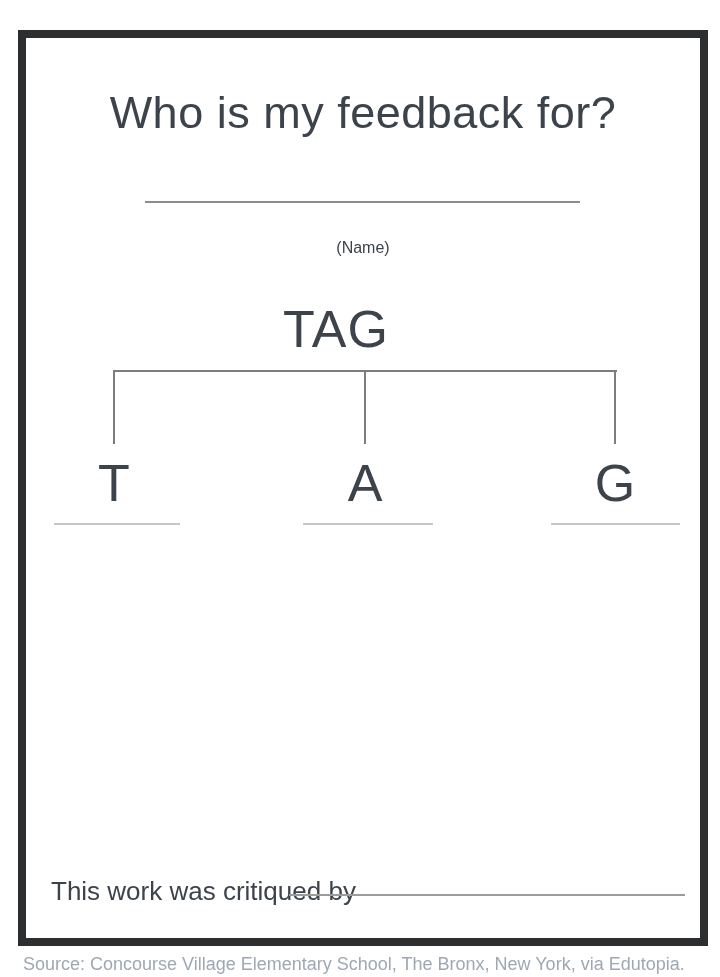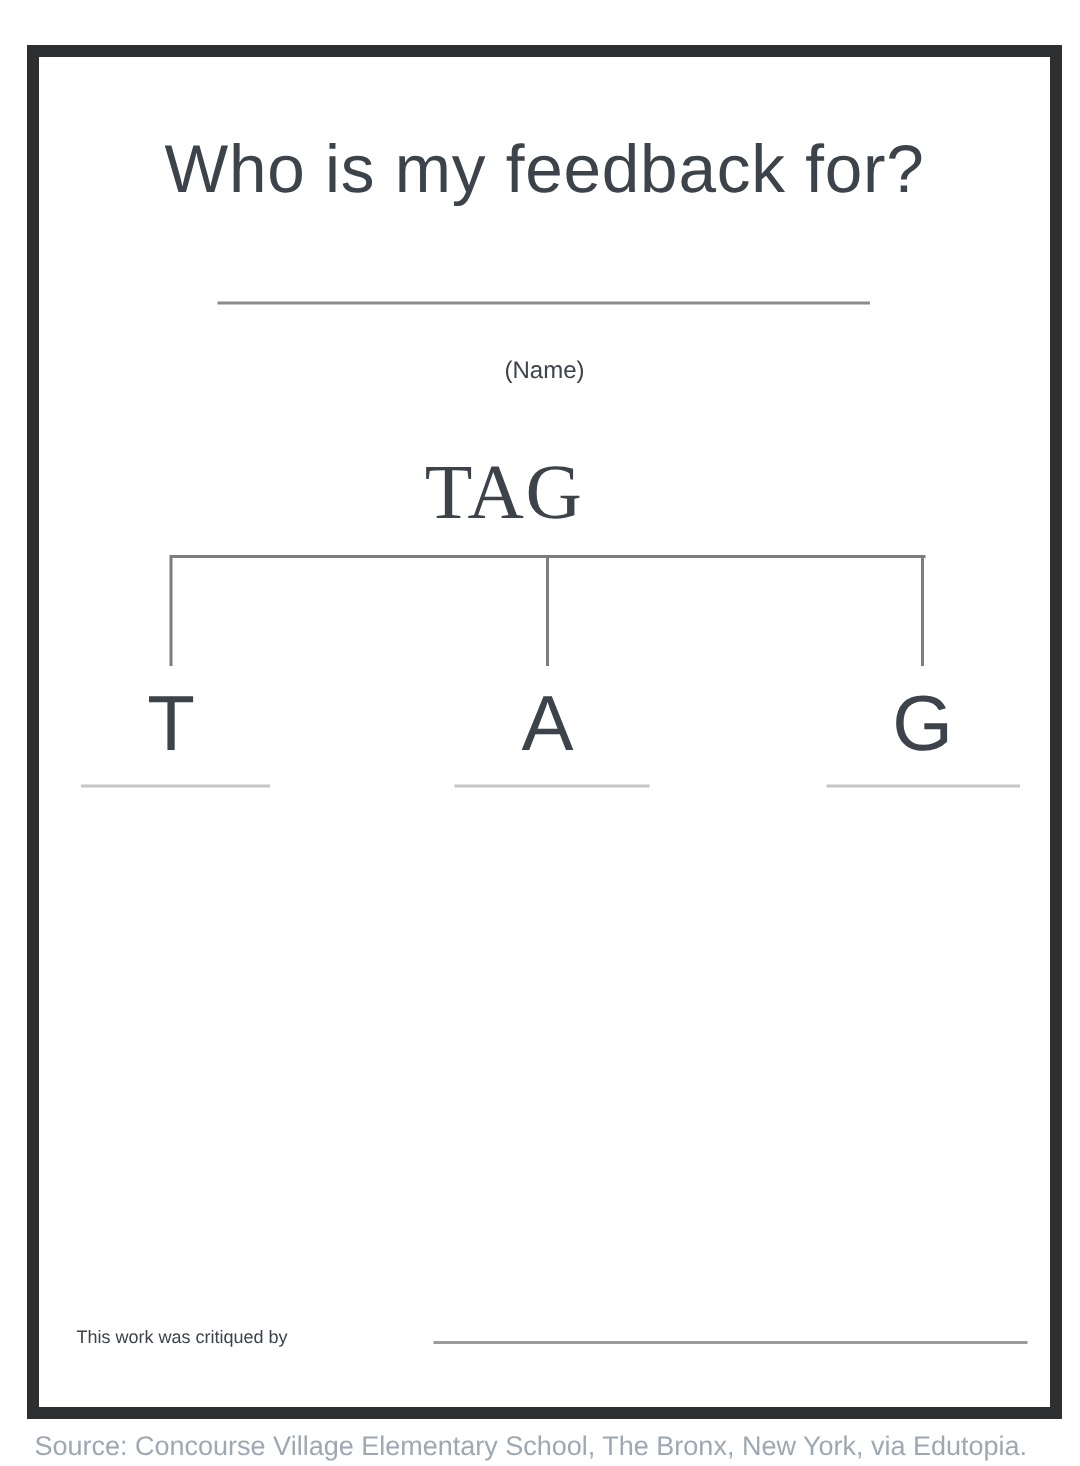--- a/index.html
+++ b/index.html
@@ -52,21 +52,20 @@
   }
 
   .tag-root {
     position: absolute;
     left: 16px; top: 300px; width: 636px;
     text-align: center;
     font-size: 52px; line-height: 52px;
     font-weight: 400;
     color: var(--text-color);
     letter-spacing: 1px;
-    font-family: Liberation Serif, serif;
   }
 
   .conn { position: absolute; background: var(--connector-color); }
   .conn-h { left: 112px; top: 368px; width: 503px; height: 2px; }
   .conn-v { width: 2px; height: 74px; top: 368px; }
   .conn-left   { left: 111px; }
   .conn-center { left: 362px; }
   .conn-right  { left: 612px; }
 
   .branch-letter {
@@ -85,21 +84,21 @@
     top: 521px; height: 0;
     border-top: 2px solid var(--underline-color);
   }
   .underline-t { left: 52px;  width: 126px; }
   .underline-a { left: 301px; width: 130px; }
   .underline-g { left: 549px; width: 129px; }
 
   .critiqued-label {
     position: absolute;
     left: 48px; top: 877px;
-    font-size: 12px; line-height: 22px;
+    font-size: 26px; line-height: 22px;
     color: var(--text-color);
   }
   .critiqued-line {
     position: absolute;
     left: 287px; top: 892px; width: 396px; height: 0;
     border-top: 2px solid var(--critiqued-line-color);
   }
 
   .source-citation {
     position: absolute;

